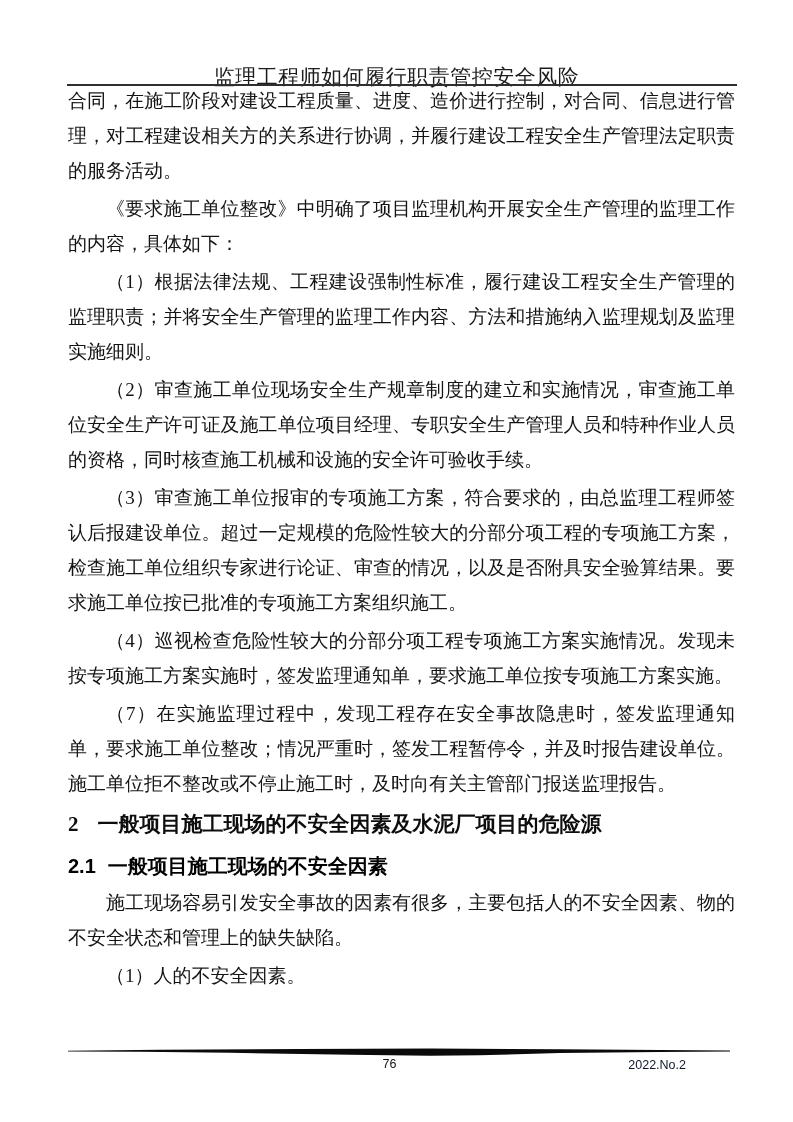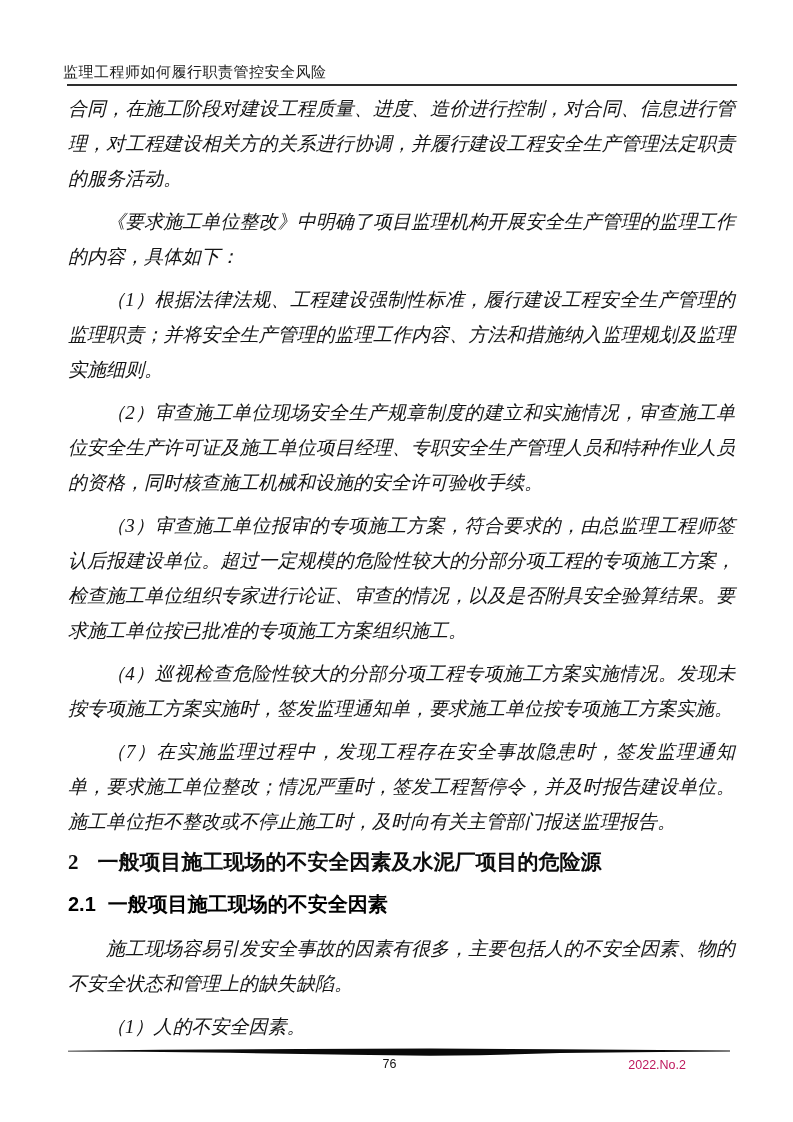--- a/index.html
+++ b/index.html
@@ -11,43 +11,43 @@
   .page {
     position: relative;
     width: 793px; height: 1122px;
     background: #ffffff;
     color: #161616;
     font-family: "Liberation Serif", "DejaVu Serif", serif;
   }
   .running-head {
     position: absolute;
     top: 63px; left: 63px; width: 667px;
-    font-size: 15px;
+    text-align: center;
+    font-size: 21px;
     letter-spacing: 0.5px;
     color: #1c1c1c;
   }
   .head-rule {
     position: absolute;
     top: 84px; left: 67px;
     width: 670px; height: 2.4px;
     background: #2e2e2e;
   }
   .content {
     position: absolute;
     top: 83px; left: 68px;
     width: 667px;
     font-size: 19px;
     line-height: 35px;
     text-align: justify;
     color: #141414;
   }
   .content p {
-    margin: 8px 0 3px 0;
+    margin: 0 0 3px 0;
     text-indent: 2em;
-    font-style: italic;
   }
   .content p.no-indent { text-indent: 0; }
   .sec-heading {
     margin: 4px 0 4px 0;
     font-family: Liberation Serif, serif;
     font-weight: bold;
     font-size: 21px;
     line-height: 38px;
     text-align: left;
     color: #0d0d0d;
@@ -75,21 +75,21 @@
     text-align: center;
     font-family: "Liberation Sans", "DejaVu Sans", sans-serif;
     font-size: 12.5px;
     color: #111111;
   }
   .issue-label {
     position: absolute;
     top: 1058px; right: 107px;
     font-family: "Liberation Sans", "DejaVu Sans", sans-serif;
     font-size: 12.5px;
-    color: #be185d;
+    color: #0f172a;
   }
 </style>
 </head>
 <body>
 
 <div class="page">
 
   <div class="running-head">监理工程师如何履行职责管控安全风险</div>
 
   <div class="head-rule"></div>

